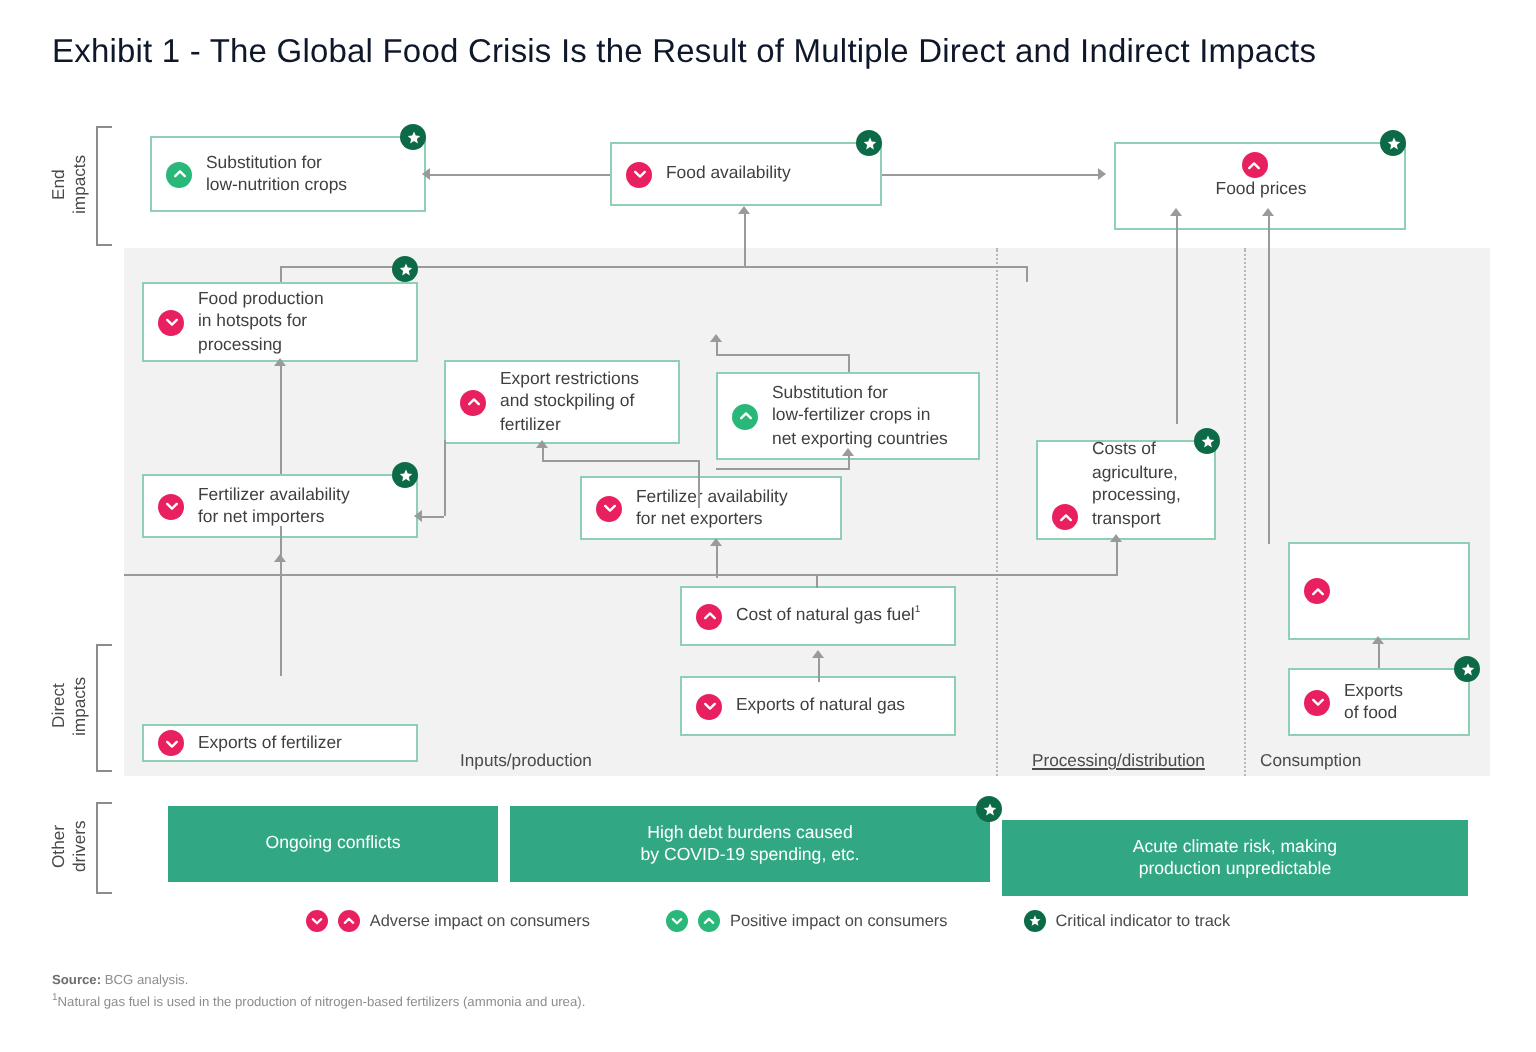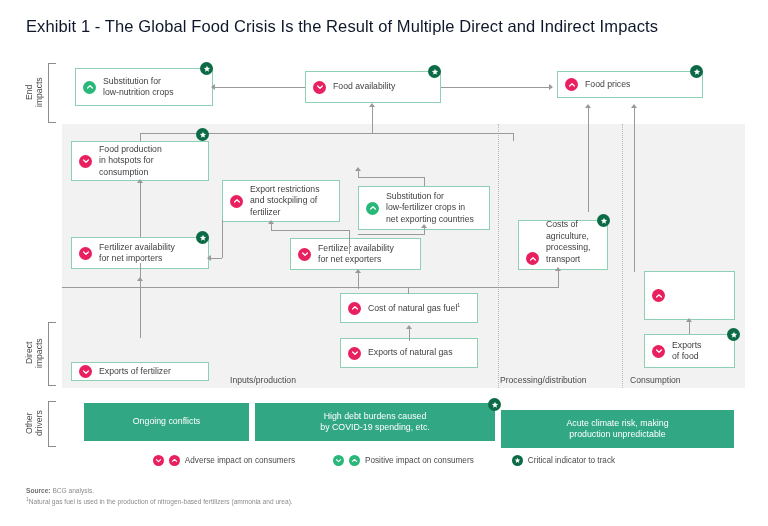--- a/index.html
+++ b/index.html
@@ -224,21 +224,21 @@
         </svg>
     </span>
     <span class="txt">Food availability</span>
   </div>
   <div class="star" style="left:428px;top:65px;">
     <svg width="8" height="8" viewBox="0 0 10 10">
         <path d="M5 .9 L6.1 3.5 L8.9 3.7 L6.8 5.6 L7.4 8.4 L5 6.9 L2.6 8.4 L3.2 5.6 L1.1 3.7 L3.9 3.5 Z" fill="#ffffff"></path>
       </svg>
   </div>
 
-  <div class="node" style="left:557px;top:71px;width:146px;height:27px;">
+  <div class="node" style="left:557px;top:71px;width:146px;height:44px;flex-direction:column;">
     <span class="badge adverse">
       <svg width="8" height="8" viewBox="0 0 10 10">
           <path d="M2 6.3 L5 3.4 L8 6.3" stroke="#ffffff" stroke-width="1.5" fill="none" stroke-linecap="round" stroke-linejoin="round"></path>
         </svg>
     </span>
     <span class="txt">Food prices</span>
   </div>
   <div class="star" style="left:690px;top:65px;">
     <svg width="8" height="8" viewBox="0 0 10 10">
         <path d="M5 .9 L6.1 3.5 L8.9 3.7 L6.8 5.6 L7.4 8.4 L5 6.9 L2.6 8.4 L3.2 5.6 L1.1 3.7 L3.9 3.5 Z" fill="#ffffff"></path>
@@ -246,21 +246,21 @@
   </div>
 
   <div class="node" style="left:71px;top:141px;width:138px;height:40px;">
     <span class="badge adverse">
       <svg width="8" height="8" viewBox="0 0 10 10">
           <path d="M2 3.7 L5 6.6 L8 3.7" stroke="#ffffff" stroke-width="1.5" fill="none" stroke-linecap="round" stroke-linejoin="round"></path>
         </svg>
     </span>
     <span class="txt">Food production
 in hotspots for
-consumption</span>
+processing</span>
   </div>
   <div class="star" style="left:196px;top:128px;">
     <svg width="8" height="8" viewBox="0 0 10 10">
         <path d="M5 .9 L6.1 3.5 L8.9 3.7 L6.8 5.6 L7.4 8.4 L5 6.9 L2.6 8.4 L3.2 5.6 L1.1 3.7 L3.9 3.5 Z" fill="#ffffff"></path>
       </svg>
   </div>
 
 
   <div class="node" style="left:222px;top:180px;width:118px;height:42px;">
     <span class="badge adverse">
@@ -370,21 +370,21 @@
     <span class="txt">Exports
 of food</span>
   </div>
   <div class="star" style="left:727px;top:328px;">
     <svg width="8" height="8" viewBox="0 0 10 10">
         <path d="M5 .9 L6.1 3.5 L8.9 3.7 L6.8 5.6 L7.4 8.4 L5 6.9 L2.6 8.4 L3.2 5.6 L1.1 3.7 L3.9 3.5 Z" fill="#ffffff"></path>
       </svg>
   </div>
 
   <div class="collabel" style="left:230px;top:375px;width:180px;">Inputs/production</div>
-  <div class="collabel" style="left:500px;top:375px;width:120px;">Processing/distribution</div>
+  <div class="collabel" style="left:516px;top:375px;width:120px;text-decoration:underline;">Processing/distribution</div>
   <div class="collabel" style="left:630px;top:375px;width:110px;">Consumption</div>
 
   <div class="bar" style="left:84px;top:403px;width:165px;">
     <span>Ongoing conflicts</span>
   </div>
   <div class="bar" style="left:255px;top:403px;width:240px;">
     <span>High debt burdens caused
 by COVID-19 spending, etc.</span>
   </div>
   <div class="star" style="left:488px;top:398px;">

